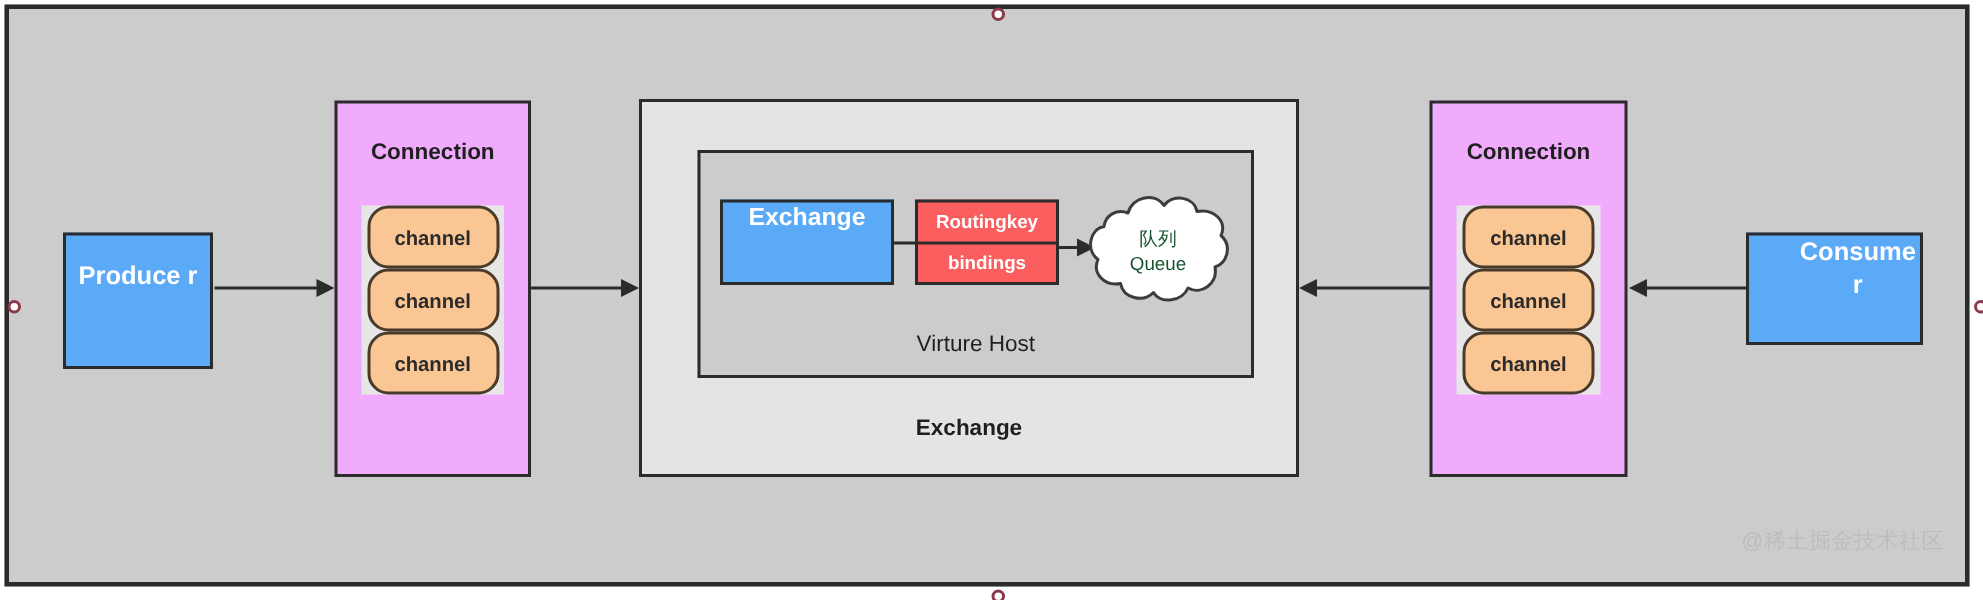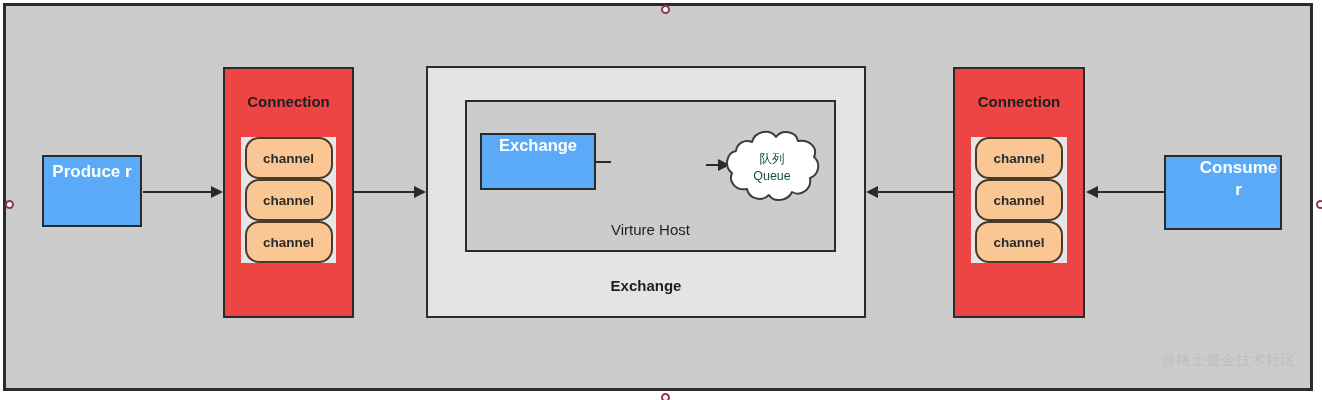--- a/index.html
+++ b/index.html
@@ -60,36 +60,36 @@
     justify-content: center;
     text-align: center;
     line-height: 1.28;
     word-break: break-all;
   }
 
   #producer-node {
     left: 36px;
     top: 149px;
     width: 100px;
-    height: 72px;
+    height: 91px;
     font-size: 17px;
-    padding: 4px 6px;
+    padding: 16px 6px;
   }
   #consumer-node {
     left: 1158px;
     top: 149px;
     width: 118px;
     height: 75px;
     font-size: 17px;
     padding-left: 31px;
   }
 
   
   .connection-box {
-    background: #ef4444;
+    background: #f0abfc;
     border: 2px solid #2b2b2b;
   }
   #connection-left  { left: 217px;  top: 61px; width: 131px; height: 251px; }
   #connection-right { left: 947px;  top: 61px; width: 132px; height: 251px; }
 
   .connection-title {
     position: absolute;
     left: 0;
     right: 0;
     top: 24px;
@@ -325,20 +325,24 @@
     <div class="box" id="vhost-box">
       <div id="vhost-label">Virture Host</div>
     </div>
 
     <div class="box blue-node" id="exchange-node">
       <span>Exchange</span>
     </div>
 
     <div class="connector-line" id="exchange-routing-link"></div>
 
+    <div class="box" id="routing-box">
+      <div class="routing-cell">Routingkey</div>
+      <div class="routing-cell divider">bindings</div>
+    </div>
 
     <div class="arrow" id="arrow-routing-queue">
       <div class="shaft"></div>
       <div class="head-r"></div>
     </div>
 
     <div id="queue-cloud">
       <svg viewBox="0 0 100 78" xmlns="http://www.w3.org/2000/svg">
         <path d="M30 16 C33 5, 48 2, 54 11 C60 3, 74 5, 76 15
                  C88 13, 96 22, 92 31 C99 37, 97 49, 88 52

